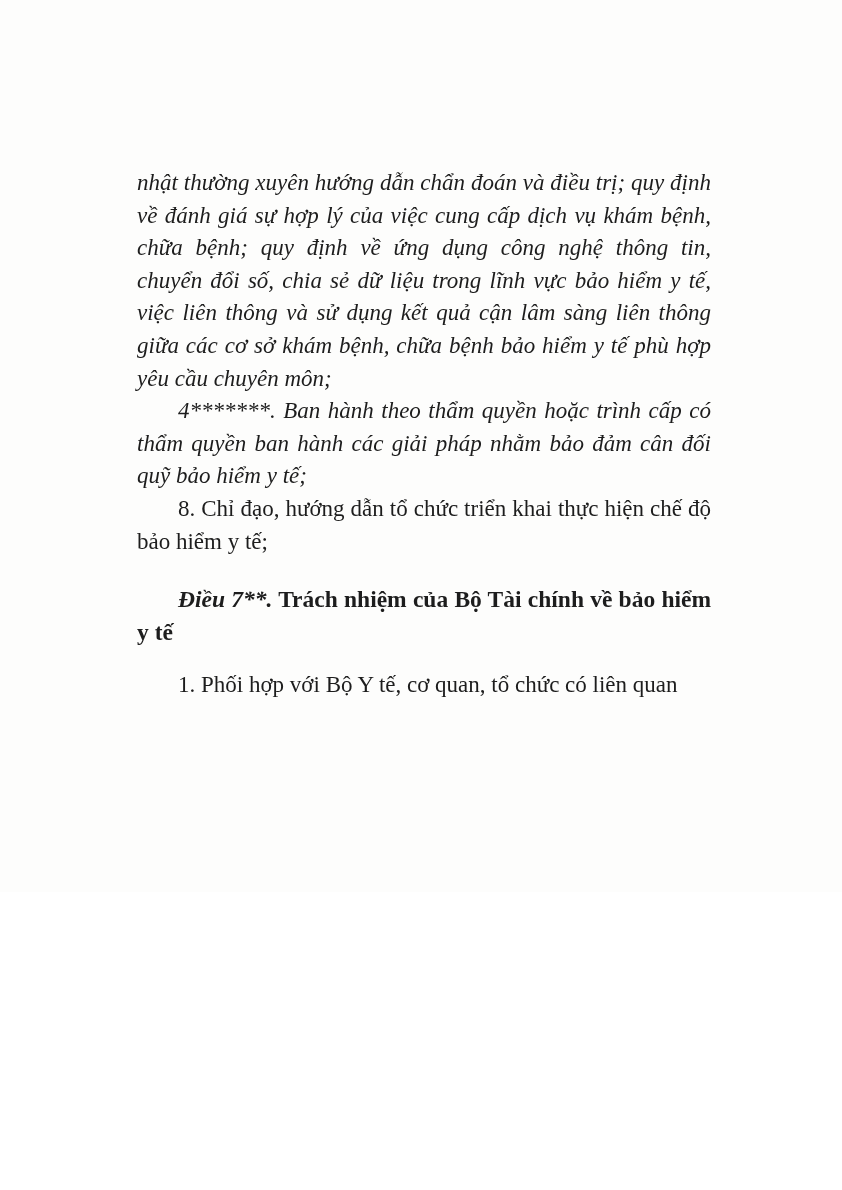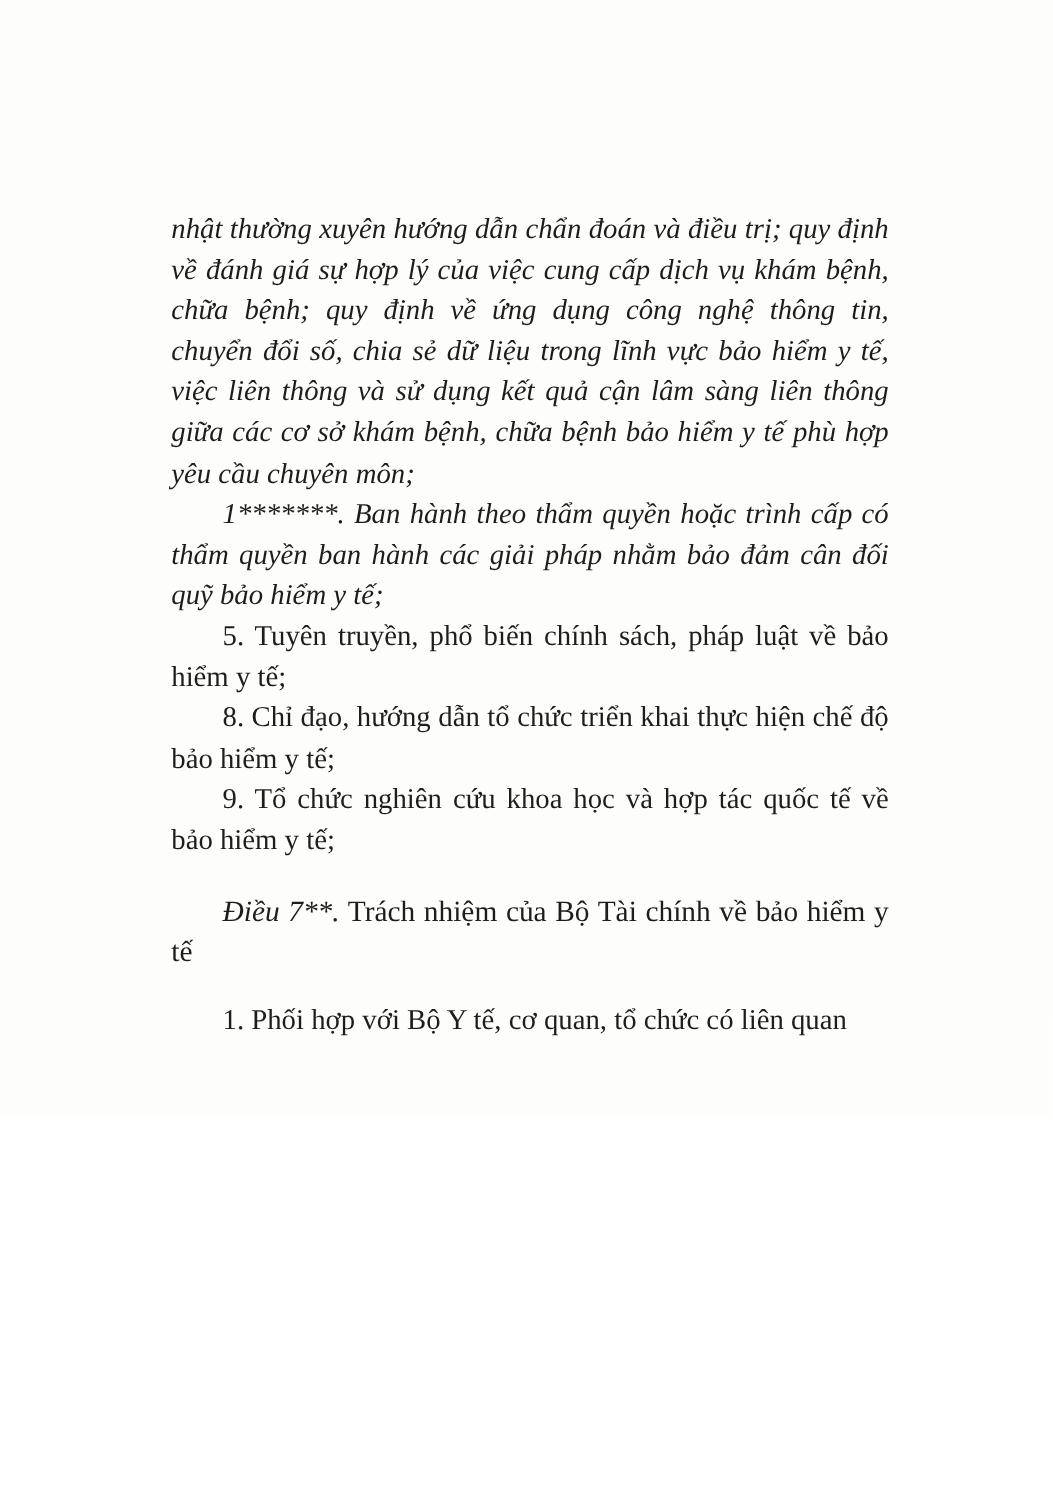--- a/index.html
+++ b/index.html
@@ -27,42 +27,40 @@
     text-align: justify;
   }
   .para {
     margin: 0;
     padding: 0;
   }
   .ind { text-indent: 41px; }
   .it { font-style: italic; }
   .heading {
     font-size: 23.5px;
-    font-weight: 400;
+    font-weight: 700;
     line-height: 32.6px;
     margin: 25px 0 21px 0;
     padding: 0;
   }
   .head-num { font-style: italic; }
   .page-number {
     position: absolute;
     left: 137px;
     top: 1034px;
     font-size: 23px;
     line-height: 30px;
     text-decoration: underline;
   }
 </style>
 </head>
 <body>
 
 <div class="page">
   <main class="text-block">
     <p class="para it">nhật thường xuyên hướng dẫn chẩn đoán và điều trị; quy định về đánh giá sự hợp lý của việc cung cấp dịch vụ khám bệnh, chữa bệnh; quy định về ứng dụng công nghệ thông tin, chuyển đổi số, chia sẻ dữ liệu trong lĩnh vực bảo hiểm y tế, việc liên thông và sử dụng kết quả cận lâm sàng liên thông giữa các cơ sở khám bệnh, chữa bệnh bảo hiểm y tế phù hợp yêu cầu chuyên môn;</p>
-    <p class="para it ind">1*******. Ban hành theo thẩm quyền hoặc trình cấp có thẩm quyền ban hành các giải pháp nhằm bảo đảm cân đối quỹ bảo hiểm y tế;</p>
-    <p class="para ind">5. Tuyên truyền, phổ biến chính sách, pháp luật về bảo hiểm y tế;</p>
+    <p class="para it ind">4*******. Ban hành theo thẩm quyền hoặc trình cấp có thẩm quyền ban hành các giải pháp nhằm bảo đảm cân đối quỹ bảo hiểm y tế;</p>
     <p class="para ind">8. Chỉ đạo, hướng dẫn tổ chức triển khai thực hiện chế độ bảo hiểm y tế;</p>
-    <p class="para ind">9. Tổ chức nghiên cứu khoa học và hợp tác quốc tế về bảo hiểm y tế;</p>
     <h2 class="heading ind"><span class="head-num">Điều 7**.</span> <span>Trách nhiệm của Bộ Tài chính về bảo hiểm y tế</span></h2>
     <p class="para ind">1. Phối hợp với Bộ Y tế, cơ quan, tổ chức có liên quan</p>
   </main>
   <footer class="page-number">14</footer>
 </div>
 
 </body></html>

